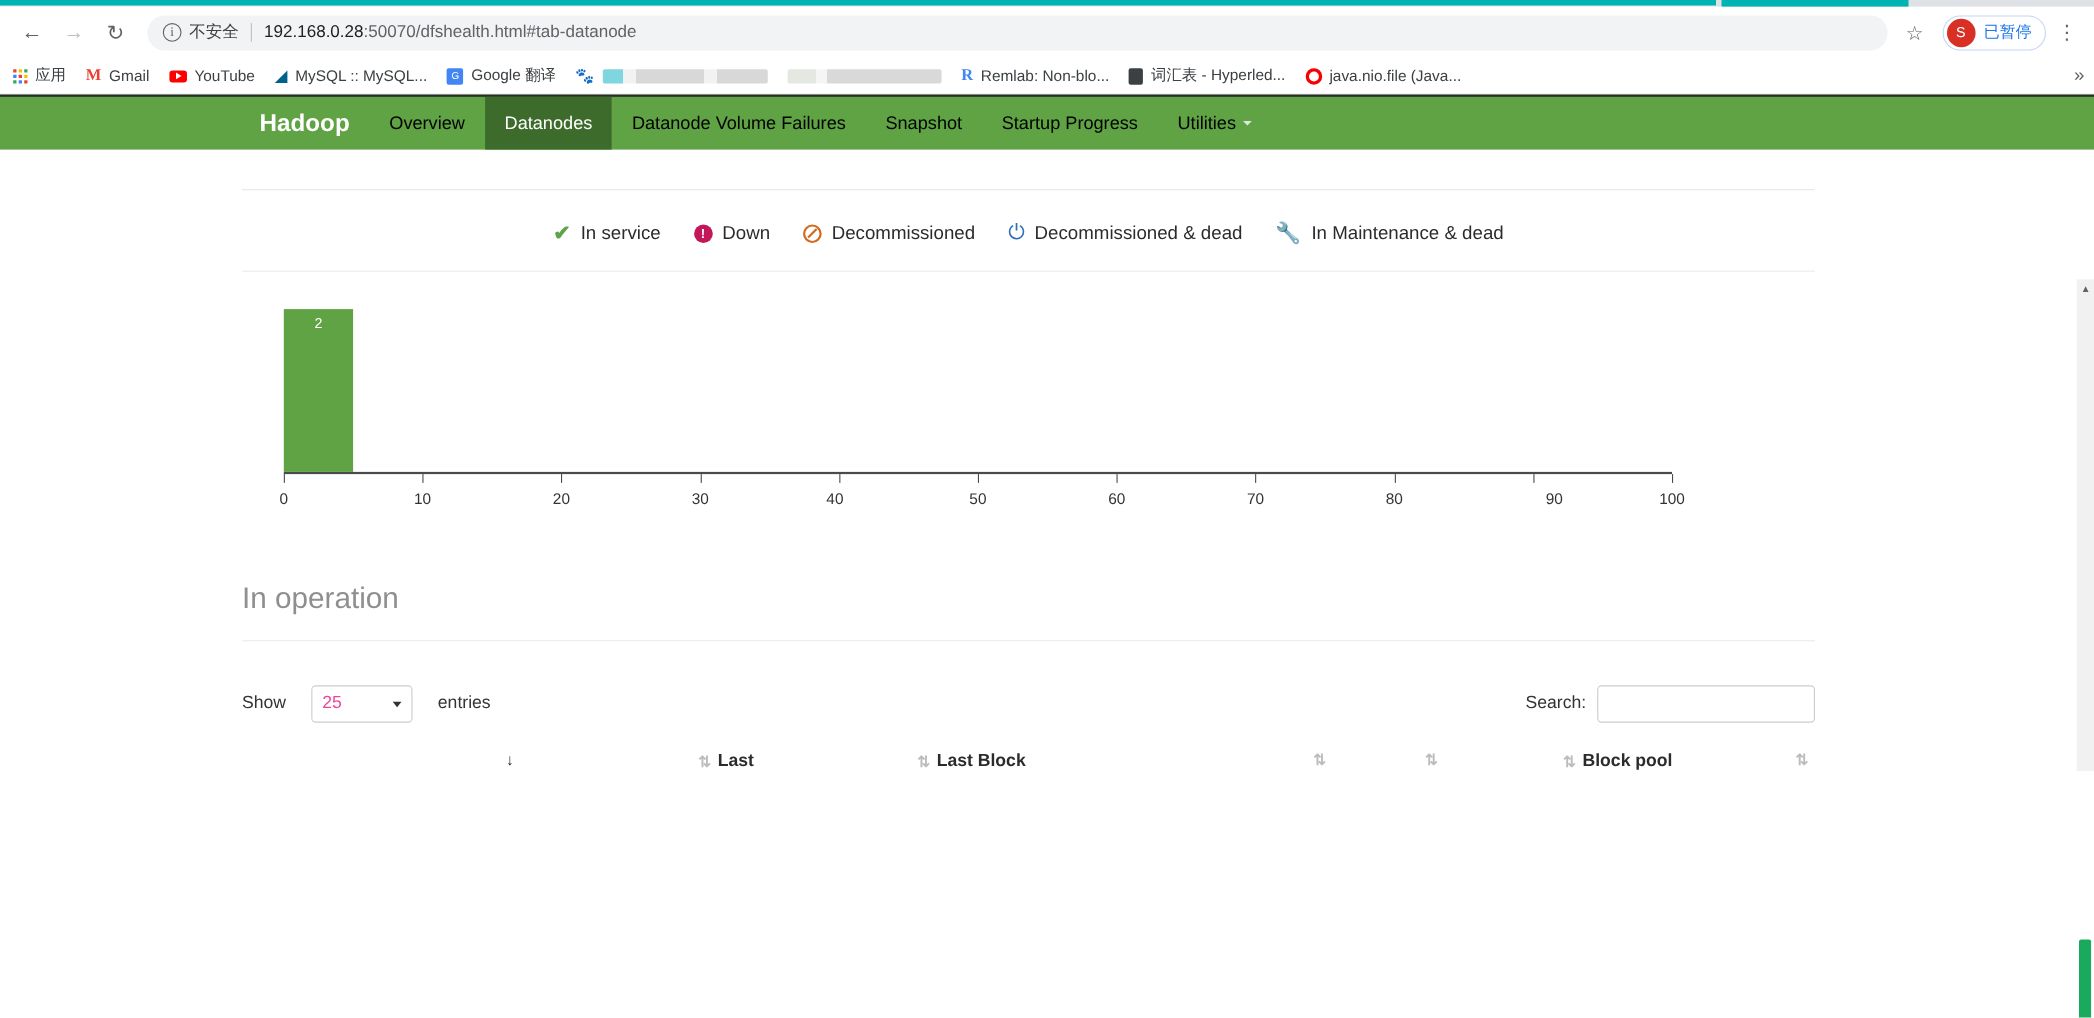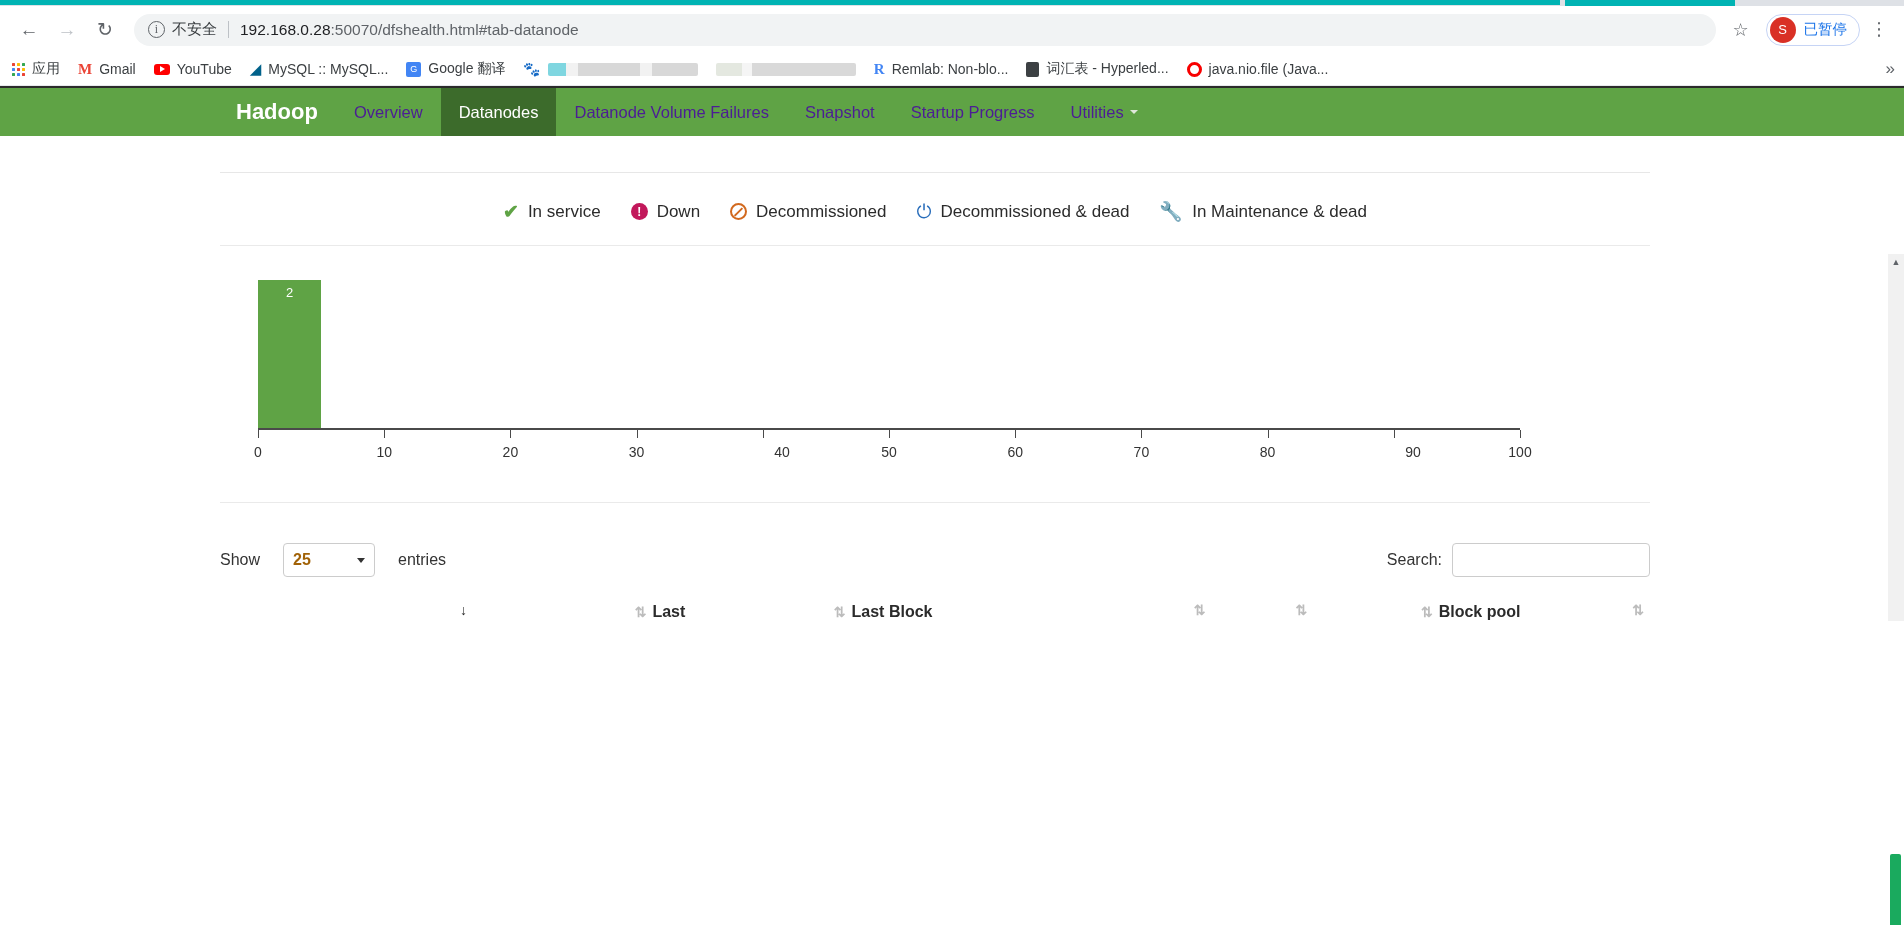--- a/index.html
+++ b/index.html
@@ -128,21 +128,21 @@
     display: flex; align-items: stretch;
     padding-left: 218px;
     border-top: 2px solid #2b2b2b;
   }
   .brand {
     display: flex; align-items: center; padding: 0 18px;
     color: #ffffff; font-size: 22px; font-weight: bold;
   }
   .navlink {
     display: flex; align-items: center; padding: 0 18px;
-    color: #4c1d95; font-size: 16.5px; white-space: nowrap;
+    color: #000000; font-size: 16.5px; white-space: nowrap;
   }
   .navlink.active { background: #3c6b2b; color: #ffffff; }
   .navlink .caret {
     margin-left: 6px; width: 0; height: 0;
     border-left: 4px solid transparent; border-right: 4px solid transparent;
     border-top: 4px solid #dfe8da;
   }
 
   
   .page { padding: 0 0 0 0; position: relative; }
@@ -212,21 +212,21 @@
   
   .dt-controls {
     display: flex; align-items: center; justify-content: space-between;
     margin-top: 40px;
   }
   .dt-length { display: flex; align-items: center; gap: 23px; font-size: 16px; color: #333; }
   .dt-select {
     width: 92px; height: 34px; border: 1px solid #cccccc; border-radius: 4px;
     background: #fff; display: flex; align-items: center;
     justify-content: space-between; padding: 0 9px;
-    font-size: 16px; color: #a16207; font-weight: bold;
+    font-size: 16px; color: #ec4899;
   }
   .dt-select .sc {
     width: 0; height: 0; border-left: 4.5px solid transparent;
     border-right: 4.5px solid transparent; border-top: 5px solid #333;
   }
   .dt-filter { display: flex; align-items: center; gap: 10px; font-size: 16px; color: #333; }
   .dt-input {
     width: 198px; height: 34px; border: 1px solid #cccccc; border-radius: 4px;
     background: #fff; outline: none; padding: 0 8px; font-size: 15px;
     font-family: "Liberation Sans", sans-serif;
@@ -438,37 +438,38 @@
         <div id="ticks-layer">
             <div class="tick" style="left: 38px;"></div>
             <div class="ticklabel" style="left: 38px;">0</div>
             <div class="tick" style="left: 164.2px;"></div>
             <div class="ticklabel" style="left: 164.2px;">10</div>
             <div class="tick" style="left: 290.4px;"></div>
             <div class="ticklabel" style="left: 290.4px;">20</div>
             <div class="tick" style="left: 416.6px;"></div>
             <div class="ticklabel" style="left: 416.6px;">30</div>
             <div class="tick" style="left: 542.8px;"></div>
-            <div class="ticklabel" style="left: 562px;">40</div>
+            <div class="ticklabel" style="left: 539px;">40</div>
             <div class="tick" style="left: 669px;"></div>
             <div class="ticklabel" style="left: 669px;">50</div>
             <div class="tick" style="left: 795.2px;"></div>
             <div class="ticklabel" style="left: 795.2px;">60</div>
             <div class="tick" style="left: 921.4px;"></div>
             <div class="ticklabel" style="left: 921.4px;">70</div>
             <div class="tick" style="left: 1047.6px;"></div>
             <div class="ticklabel" style="left: 1047.6px;">80</div>
             <div class="tick" style="left: 1173.8px;"></div>
             <div class="ticklabel" style="left: 1193px; text-align: right;">90</div>
             <div class="tick" style="left: 1300px;"></div>
             <div class="ticklabel" style="left: 1300px;">100</div>
           </div>
       </div>
     </div>
 
+    <h2 class="sec-heading">In operation</h2>
     <div class="sec-rule"></div>
 
     <div class="dt-controls">
       <div class="dt-length">
         <span>Show</span>
         <div class="dt-select">
           <span>25</span>
           <span class="sc"></span>
         </div>
         <span>entries</span>

